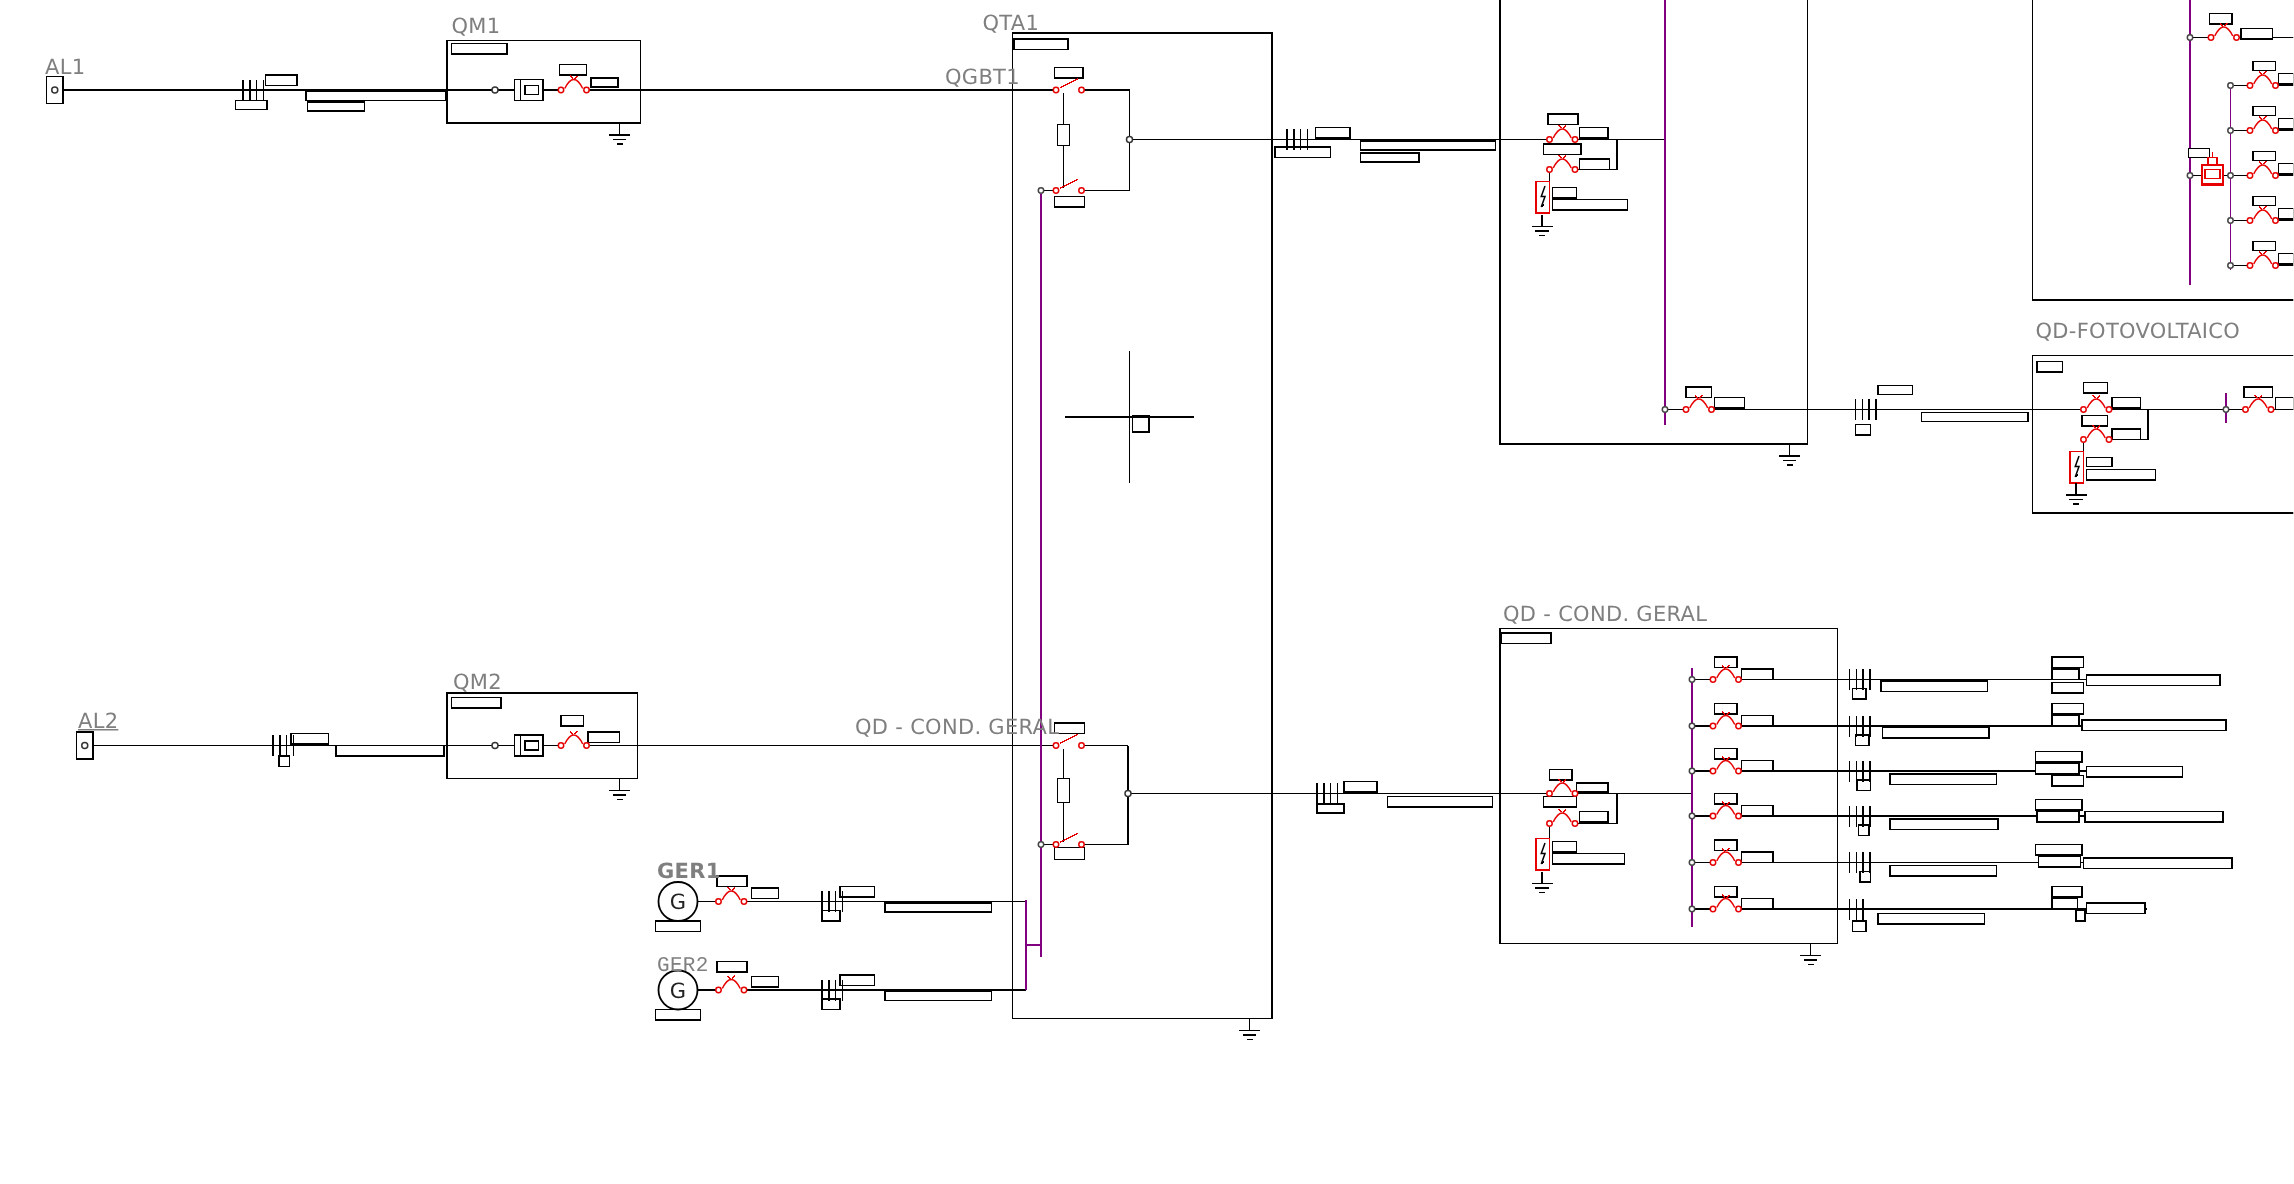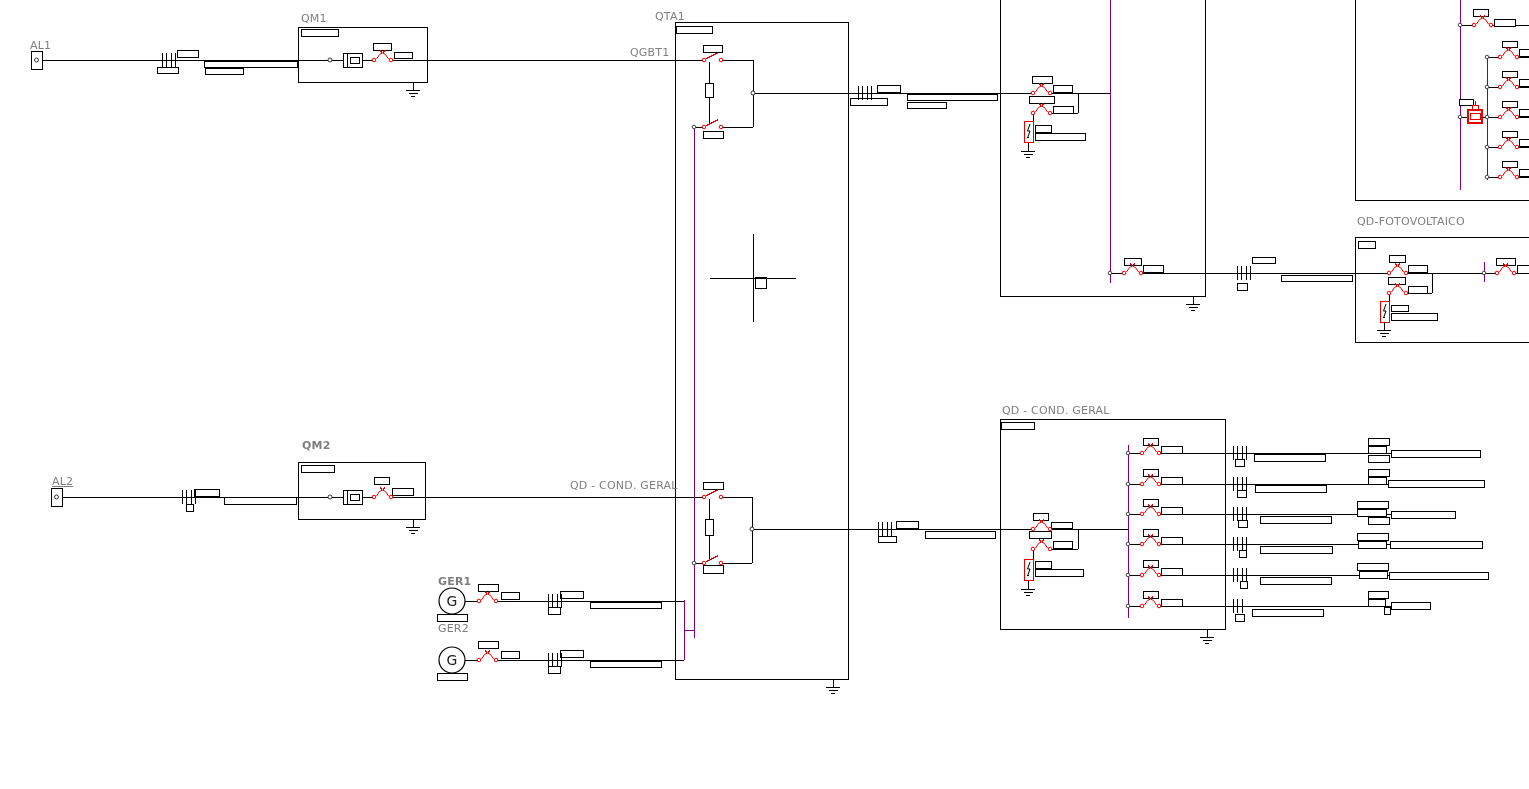--- a/index.html
+++ b/index.html
@@ -1,19 +1,19 @@
 <!DOCTYPE html>
 <html><head>
 <meta charset="utf-8">
 <style>
   html,body{margin:0;padding:0;background:#fff;}
   #stage{position:relative;width:1529px;height:789px;background:#ffffff;overflow:hidden;
          font-family:"DejaVu Sans","Liberation Sans",sans-serif;}
   #dsvg{position:absolute;left:0;top:0;}
-  .cad-label{position:absolute;font-size:11px;line-height:11px;color:#7f7f7f;white-space:pre;letter-spacing:.2px;}
+  .cad-label{position:absolute;font-size:14px;line-height:11px;color:#7f7f7f;white-space:pre;letter-spacing:.2px;}
 </style>
 </head>
 <body>
 
 <div id="stage">
   <svg id="dsvg" width="1529" height="789" viewBox="0 0 1529 789">
       <line x1="42" y1="60" x2="374" y2="60" stroke="#000000" stroke-width="1" shape-rendering="crispEdges"></line>
       <line x1="391" y1="60" x2="704" y2="60" stroke="#000000" stroke-width="1" shape-rendering="crispEdges"></line>
       <line x1="721" y1="60" x2="753" y2="60" stroke="#000000" stroke-width="1" shape-rendering="crispEdges"></line>
       <line x1="753" y1="60" x2="753" y2="127" stroke="#000000" stroke-width="1" shape-rendering="crispEdges"></line>
@@ -599,20 +599,20 @@
         <line x1="710" y1="278" x2="796" y2="278" stroke="#000000" stroke-width="1" shape-rendering="crispEdges"></line>
         <rect x="755" y="277" width="11" height="11" fill="none" stroke="#000000" shape-rendering="crispEdges"></rect>
       </g>
     </svg>
   <div id="labels">
     <div class="cad-label" style="left: 30px; top: 40px; text-align: center;">AL1</div>
     <div class="cad-label" style="left: 301px; top: 13px;">QM1</div>
     <div class="cad-label" style="left: 655px; top: 11px;">QTA1</div>
     <div class="cad-label" style="left: 630px; top: 47px;">QGBT1</div>
     <div class="cad-label" style="left: 52px; top: 476px; text-decoration: underline;">AL2</div>
-    <div class="cad-label" style="left: 302px; top: 440px; font-weight: bold;">QM2</div>
+    <div class="cad-label" style="left: 302px; top: 450px;">QM2</div>
     <div class="cad-label" style="left: 570px; top: 480px;">QD - COND. GERAL</div>
     <div class="cad-label" style="left: 438px; top: 576px; font-weight: bold;">GER1</div>
-    <div class="cad-label" style="left: 438px; top: 623px;">GER2</div>
+    <div class="cad-label" style="left: 438px; top: 639px; font-family: Liberation Mono, monospace;">GER2</div>
     <div class="cad-label" style="left: 1002px; top: 405px;">QD - COND. GERAL</div>
     <div class="cad-label" style="left: 1357px; top: 216px;">QD-FOTOVOLTAICO</div>
   </div>
 </div>
 
 </body></html>

